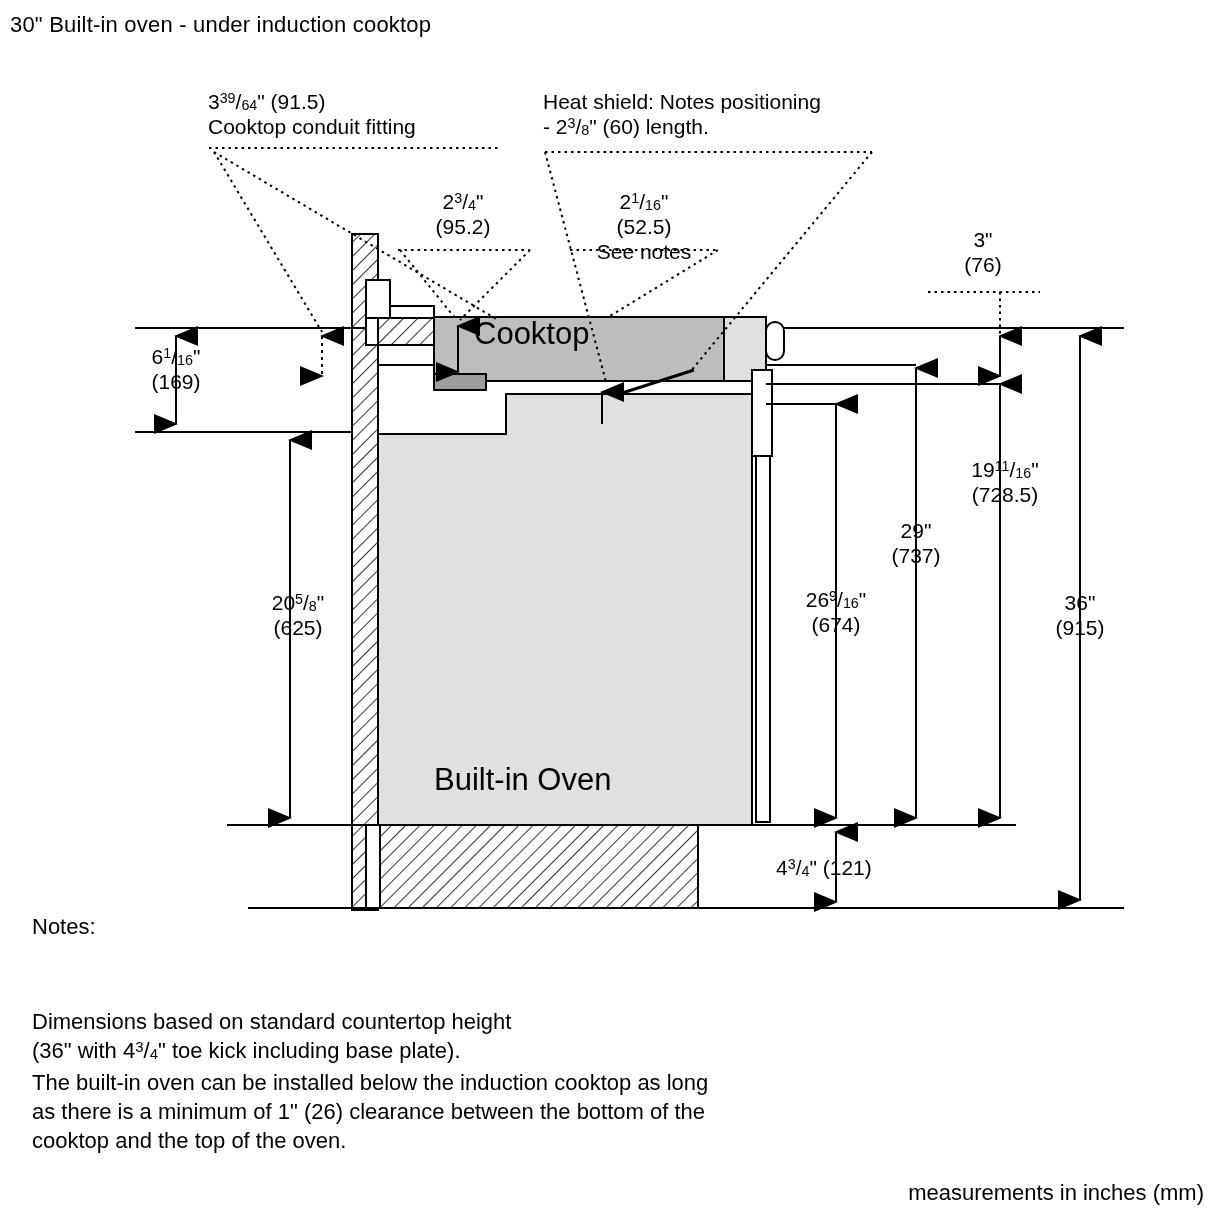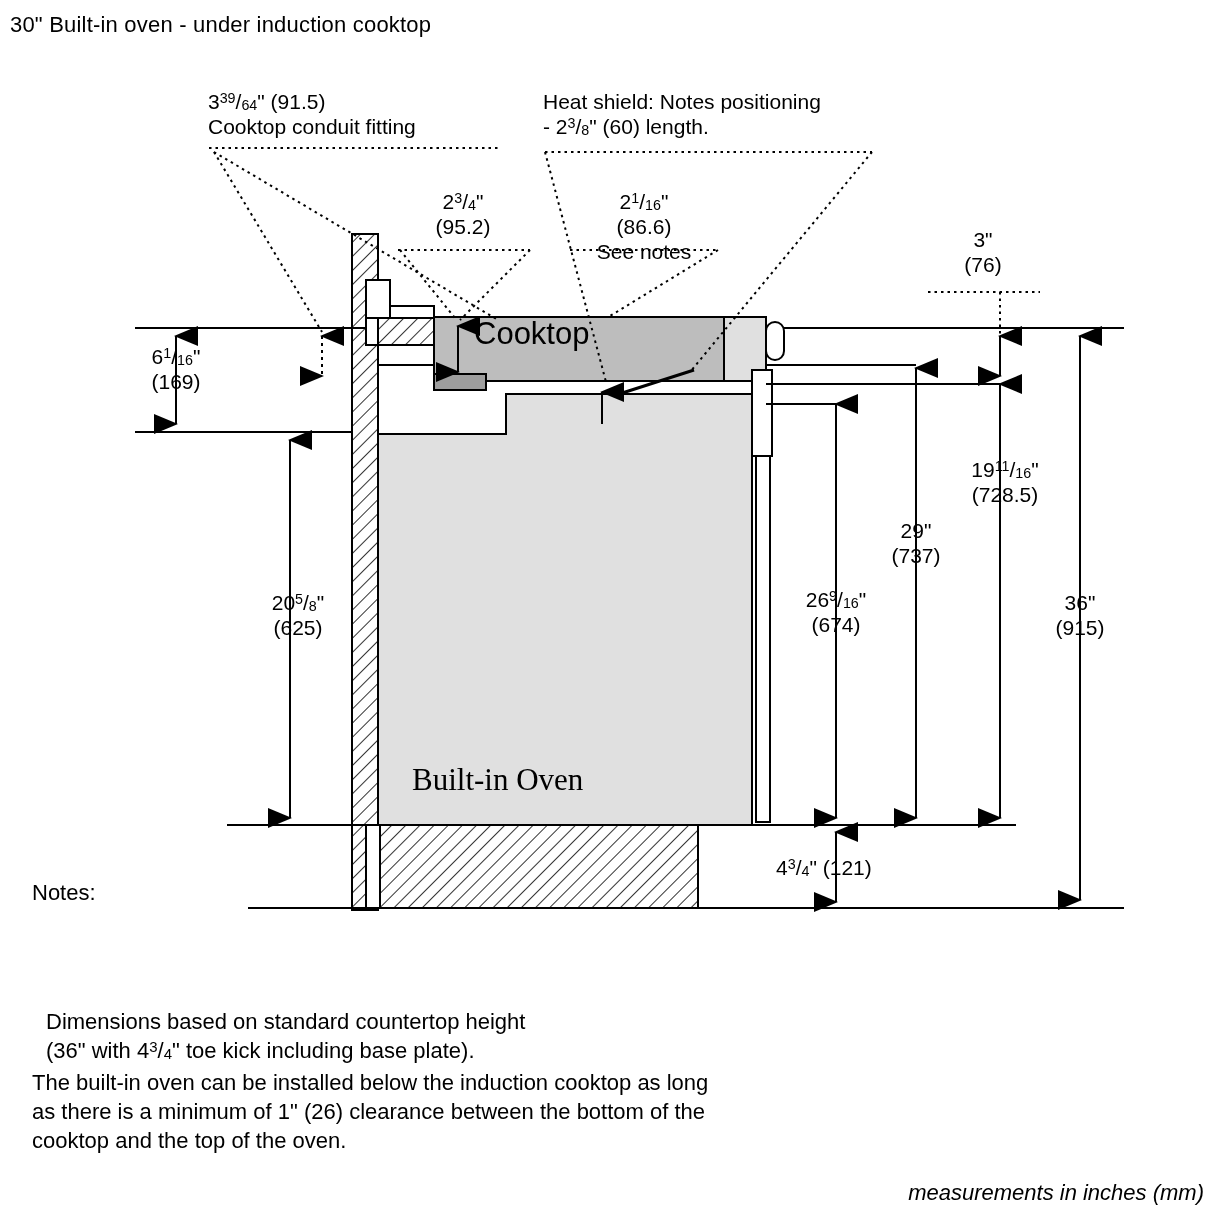--- a/index.html
+++ b/index.html
@@ -55,21 +55,20 @@
     white-space: pre-line;
   }
   .note-head {
     position: absolute;
     font-size: 22px;
   }
   .footer {
     position: absolute;
     font-size: 22px;
     right: 10px;
-    font-style: italic;
   }
 </style>
 </head>
 <body>
 
 <div id="stage">
 
   <div class="title">30" Built-in oven - under induction cooktop</div>
 
   <svg class="diagram" viewBox="0 0 1214 1214">
@@ -186,21 +185,21 @@
     <span>- 2</span><span class="sup">3</span><span>/</span><span class="sub">8</span><span>" (60)  length.</span>
   </div>
 
   <div class="lbl ctr" style="left:398px; top:190px; width:130px;">
     <span>2</span><span class="sup">3</span><span>/</span><span class="sub">4</span><span>"</span><br>
     <span>(95.2)</span>
   </div>
 
   <div class="lbl ctr" style="left:570px; top:190px; width:148px;">
     <span>2</span><span class="sup">1</span><span>/</span><span class="sub">16</span><span>"</span><br>
-    <span>(86.6)</span><br>
+    <span>(52.5)</span><br>
     <span>See notes</span>
   </div>
 
   <div class="lbl ctr" style="left:938px; top:228px; width:90px;">
     <span>3"</span><br>
     <span>(76)</span>
   </div>
 
   <div class="lbl ctr" style="left:128px; top:345px; width:96px;">
     <span>6</span><span class="sup">1</span><span>/</span><span class="sub">16</span><span>"</span><br>
@@ -230,25 +229,25 @@
   <div class="lbl ctr" style="left:1030px; top:591px; width:100px;">
     <span>36"</span><br>
     <span>(915)</span>
   </div>
 
   <div class="lbl" style="left:776px; top:856px;">
     <span>4</span><span class="sup">3</span><span>/</span><span class="sub">4</span><span>"</span><span>&nbsp;</span><span>(121)</span>
   </div>
 
   <div class="big-text" style="left:474px; top:316px;">Cooktop</div>
-  <div class="big-text" style="left:412px; top:762px;font-family:Liberation Serif, serif;">Built-in Oven</div>
-
-  <div class="note-head" style="left:32px; top:880px;">Notes:</div>
-
-  <div class="notes" style="left:46px; top:978px;">
+  <div class="big-text" style="left:434px; top:762px;">Built-in Oven</div>
+
+  <div class="note-head" style="left:32px; top:914px;">Notes:</div>
+
+  <div class="notes" style="left:32px; top:978px;">
     <span>Dimensions based on standard countertop height
 (36" with 4</span><span class="sup">3</span><span>/</span><span class="sub">4</span><span>" toe kick including base plate).</span>
   </div>
 
   <div class="notes" style="left:32px; top:1068px;">The built-in oven can be installed below the induction cooktop as long
 as there is a minimum of 1" (26) clearance between the bottom of the
 cooktop and the top of the oven.</div>
 
   <div class="footer" style="top:1180px;">measurements in inches (mm)</div>
 

